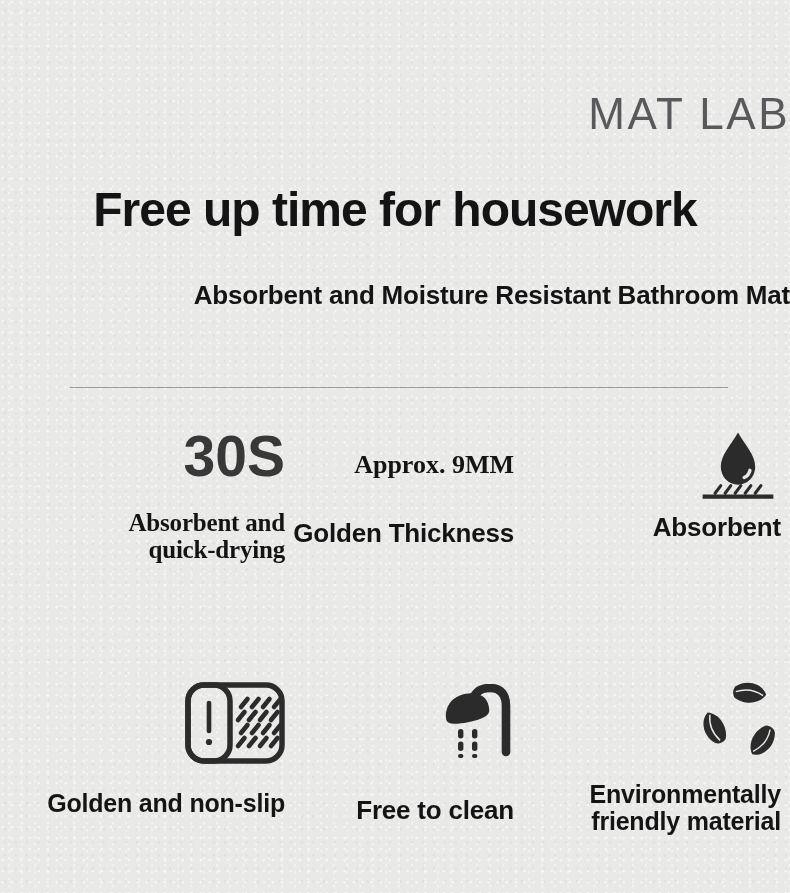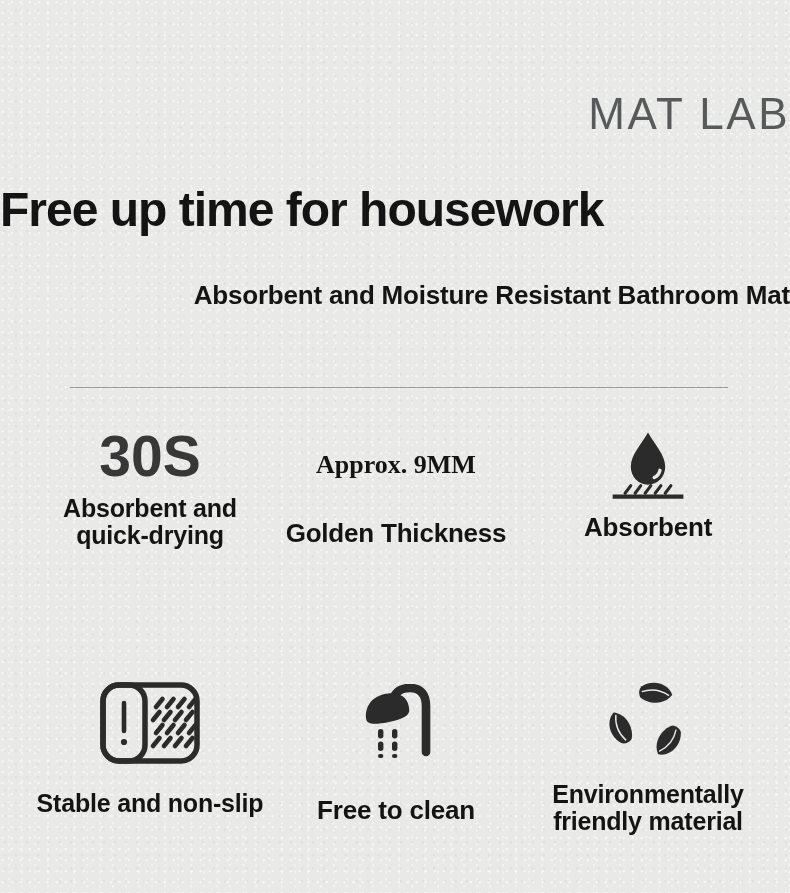--- a/index.html
+++ b/index.html
@@ -36,21 +36,21 @@
     line-height: 1;
     font-weight: 400;
     letter-spacing: 2.5px;
     color: var(--brand-gray, #58595b);
   }
   .headline {
     position: absolute;
     top: 186px;
     left: 0;
     width: 100%;
-    text-align: left;
+    text-align: center;
     font-size: 48px;
     line-height: 1;
     font-weight: 800;
     letter-spacing: -1px;
     color: var(--text-primary, #141414);
   }
   .subheadline {
     position: absolute;
     top: 282px;
     left: 0;
@@ -65,21 +65,21 @@
   .divider {
     position: absolute;
     top: 387px;
     left: 70px;
     width: 658px;
     height: 1px;
     background: var(--divider, #9b9b9b);
   }
   .cell {
     position: absolute;
-    text-align: center;
+    text-align: right;
   }
   .stat-big {
     font-size: 57px;
     line-height: 1;
     font-weight: 800;
     letter-spacing: 0px;
     color: var(--stat-gray, #383838);
   }
   .stat-mid {
     font-size: 26px;
@@ -101,21 +101,21 @@
     display: inline-block;
     line-height: 0;
   }
   
   .r1c1 { top: 428px; left: 15px;  width: 270px; }
   .r1c2 { top: 452px; left: 278px; width: 236px; }
   .r1c3 { top: 428px; left: 515px; width: 266px; }
   .r2c1 { top: 682px; left: 15px;  width: 270px; }
   .r2c2 { top: 684px; left: 278px; width: 236px; }
   .r2c3 { top: 680px; left: 515px; width: 266px; }
-  .r1c1 .caption { margin-top: 10px; }
+  .r1c1 .caption { margin-top: 25px; font-family: Liberation Serif, serif; }
   .r1c2 .caption { margin-top: 42px; }
   .r1c3 .caption { margin-top: 4px; }
   .r2c1 .caption { margin-top: 22px; }
   .r2c2 .caption { margin-top: 35px; }
   .r2c3 .caption { margin-top: 19px; }
   svg .stroke { stroke: var(--icon-dark, #2b2b2b); fill: none; }
   svg .fill   { fill: var(--icon-dark, #2b2b2b); }
 </style>
 </head>
 <body>
@@ -179,21 +179,21 @@
             <line x1="67" y1="51" x2="73.5" y2="43"></line>
             <line x1="78" y1="51" x2="84.5" y2="43"></line>
             <line x1="89" y1="51" x2="95.5" y2="43"></line>
           <line x1="53" y1="64" x2="59.5" y2="56"></line>
             <line x1="64" y1="64" x2="70.5" y2="56"></line>
             <line x1="75" y1="64" x2="81.5" y2="56"></line>
             <line x1="86" y1="64" x2="92.5" y2="56"></line>
         </g>
       </svg>
     </span>
-    <div class="caption">Stable and non-slip</div>
+    <div class="caption">Golden and non-slip</div>
   </div>
 
   <div class="cell r2c2">
     <span class="icon-wrap">
       <svg width="76" height="74" viewBox="0 0 76 74" aria-hidden="true">
         <path class="stroke" d="M34 22 C34 9 42 4 52 4 C63 4 68 11 68 22 L68 68" stroke-width="8.6" stroke-linecap="round"></path>
         <path class="fill" transform="rotate(-9 28 26)" d="M7 31 C8 17 19 9 33 10 C47 11 52 19 51 29 C51 35 44 38 28 38.5 C12 39 6.5 36.5 7 31 Z"></path>
         <g class="fill">
           <rect x="20" y="45" width="5.4" height="9.5" rx="2.7"></rect>
           <rect x="34" y="45" width="5.4" height="9.5" rx="2.7"></rect>

